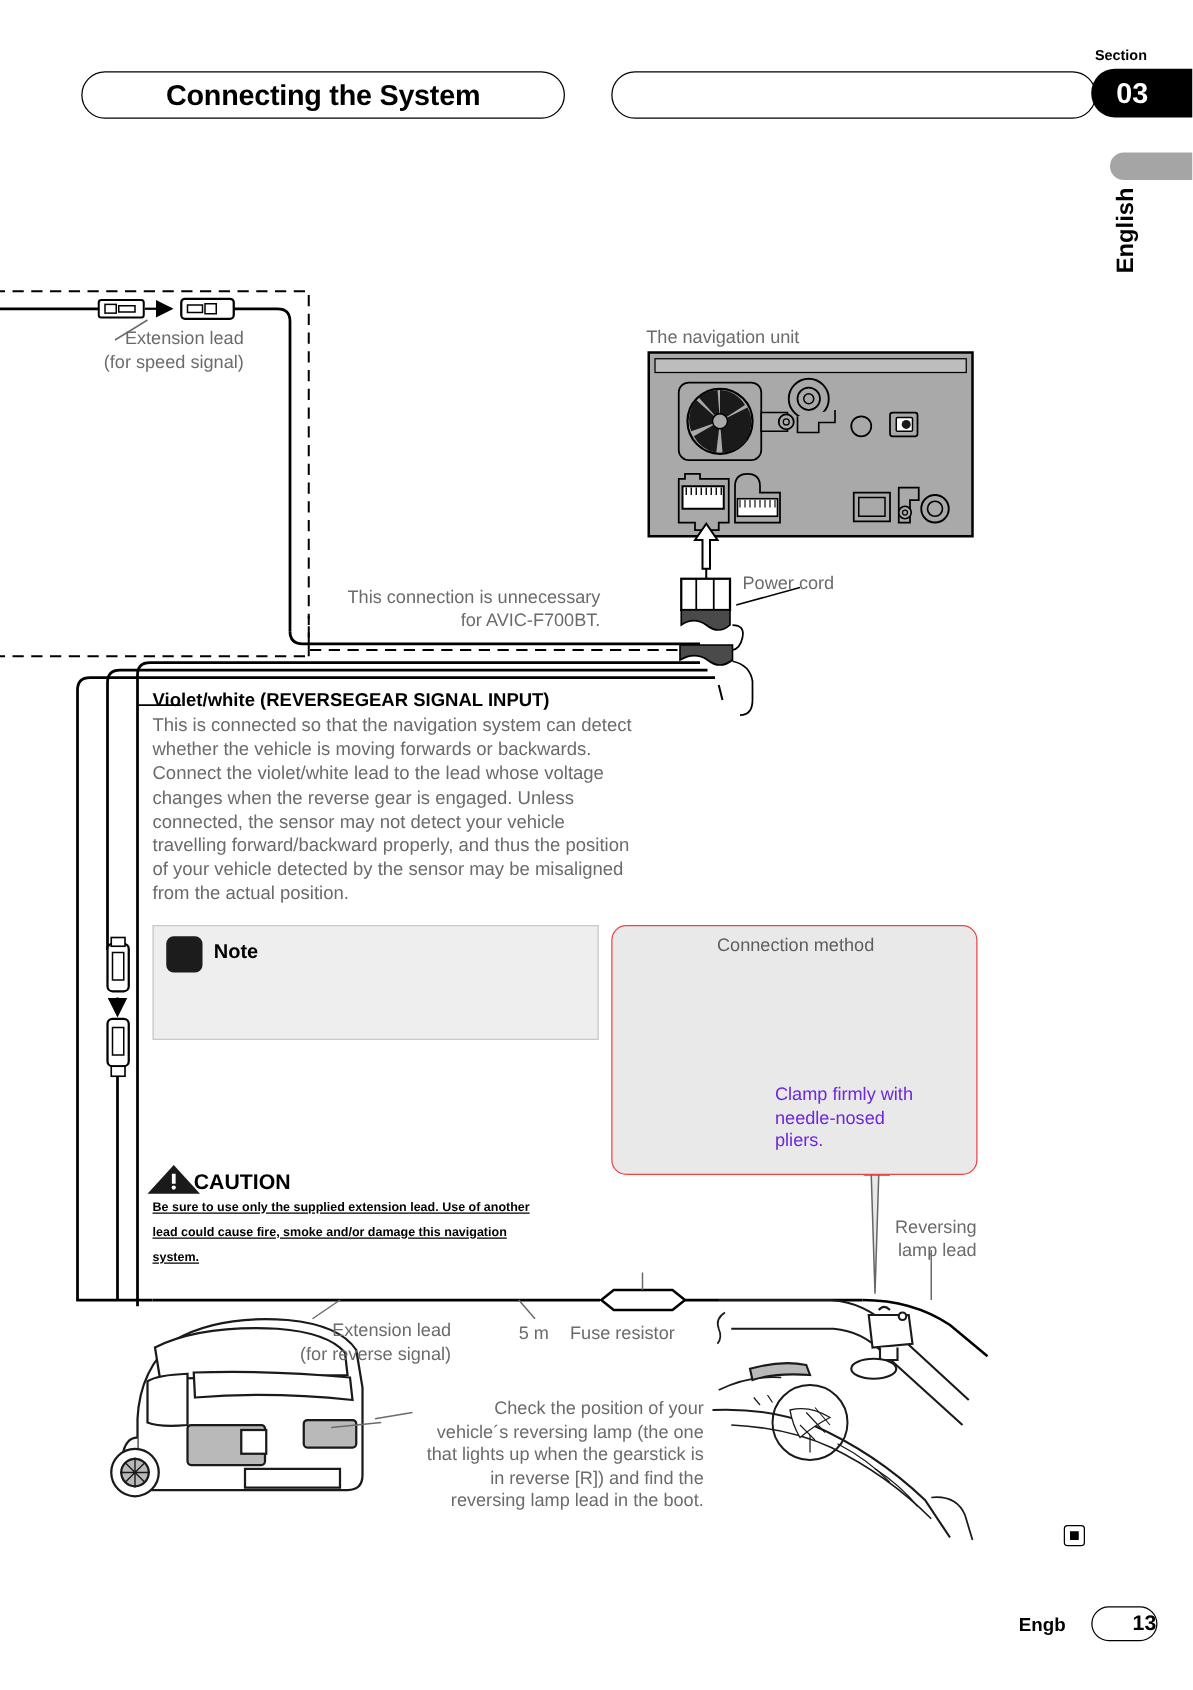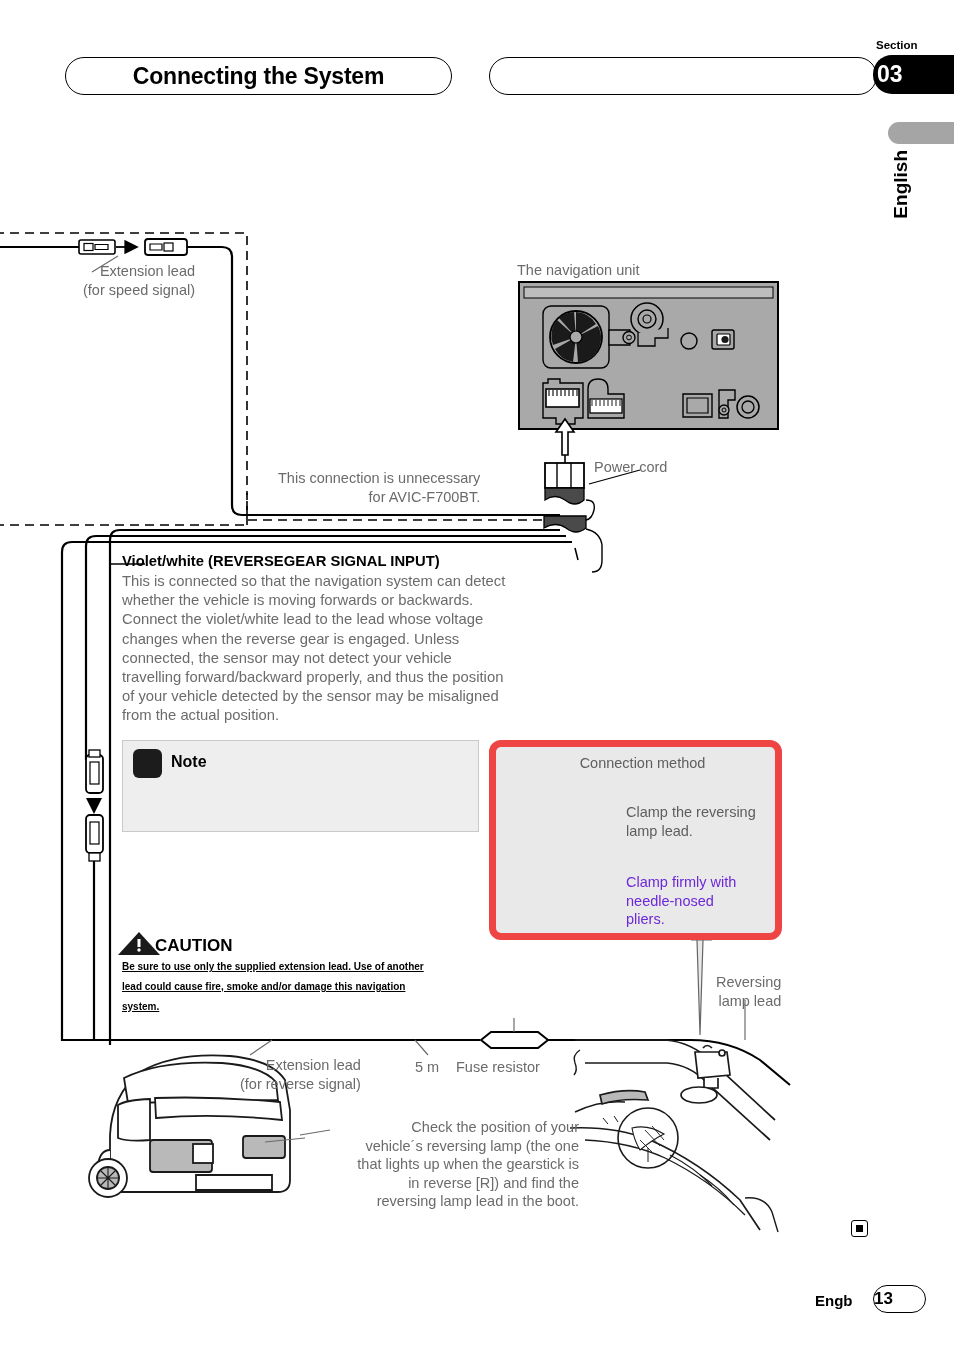--- a/index.html
+++ b/index.html
@@ -25,21 +25,21 @@
     position:absolute; left:489px; top:57px; width:388px; height:38px;
     border:1.6px solid #000; border-radius:19px; background:#fff;
   }
   .section-word {
     position:absolute; left:876px; top:39px; font-size:11.5px;
     font-weight:bold; color:#000;
   }
   .section-tab {
     position:absolute; left:873px; top:55px; width:81px; height:39px;
     background:#000; border-radius:19px 0 0 19px;
-    display:flex; align-items:center; padding-left:4px;
+    display:flex; align-items:center; padding-left:20px;
   }
   .section-tab span { color:#fff; font-size:23px; font-weight:bold; }
   .gray-bar {
     position:absolute; left:888px; top:122px; width:66px; height:22px;
     background:#a5a5a5; border-radius:11px 0 0 11px;
   }
   .lang-vert {
     position:absolute; left:886px; top:150px; width:30px; height:110px;
     display:flex; align-items:flex-start; justify-content:center;
   }
@@ -71,21 +71,21 @@
     position:absolute; left:48px; top:12px; font-size:16px; font-weight:bold; color:#000;
   }
   .note-body {
     position:absolute; left:10px; top:44px; width:340px;
     font-size:14.5px; line-height:19px; color:#6b6b6b; white-space:pre-line;
   }
 
   
   .cm-box {
     position:absolute; left:489px; top:740px; width:293px; height:200px;
-    background:#e9e9e9; border:7px solid #ef4444; border-radius:12px;
+    background:#e9e9e9; border:1px solid #ef4444; border-radius:12px;
   }
   .cm-title {
     position:absolute; left:0; top:8px; width:293px; text-align:center;
     font-size:14.5px; color:#5e5e5e;
   }
   .cm-txt1 { position:absolute; left:130px; top:56px; width:160px; font-size:14.5px; line-height:18.5px; color:#5e5e5e; white-space:pre-line; }
   .cm-txt2 { position:absolute; left:130px; top:126px; width:160px; font-size:14.5px; line-height:18.5px; color:#6d28d9; white-space:pre-line; }
 
   
   .caution-title { position:absolute; left:155px; top:936px; font-size:17px; font-weight:bold; color:#000; }
@@ -95,21 +95,21 @@
   .eos {
     position:absolute; left:851px; top:1220px; width:17px; height:17px;
     border:1.4px solid #000; border-radius:3px;
     display:flex; align-items:center; justify-content:center;
   }
   .eos i { display:block; width:7px; height:7px; background:#000; }
   .foot-lang { position:absolute; left:815px; top:1292px; font-size:15px; font-weight:bold; color:#000; }
   .page-num {
     position:absolute; left:873px; top:1285px; width:53px; height:28px;
     border:1.6px solid #000; border-radius:14px; background:#fff;
-    display:flex; align-items:center; justify-content:flex-start;
+    display:flex; align-items:center; justify-content:flex-end;
   }
   .page-num span { font-size:17px; font-weight:bold; color:#000; }
 </style>
 </head>
 <body>
 
 <div id="page">
 
   <div class="title-pill">
     <span>Connecting the System</span>
@@ -364,43 +364,41 @@
 of your vehicle detected by the sensor may be misaligned
 from the actual position.</div>
 
   <div class="note-box">
     <div class="note-ico"></div>
     <div class="note-title">Note</div>
   </div>
 
   <div class="cm-box">
     <div class="cm-title">Connection method</div>
-    <div class="cm-txt1">Clamp the reversing
-lamp lead.</div>
     <div class="cm-txt2">Clamp firmly with
 needle-nosed
 pliers.</div>
   </div>
 
   <div class="caution-title">CAUTION</div>
   <div class="caution-body">Be sure to use only the supplied extension lead. Use of another
 lead could cause fire, smoke and/or damage this navigation
 system.</div>
 
   <div class="lbl" style="left:716px; top:973px;">Reversing
 lamp lead</div>
 
   <div class="lbl" style="left:456px; top:1013px;margin-top:45px;">Fuse resistor</div>
 
   <div class="lbl" style="left:240px; top:1056px;">Extension lead
 (for reverse signal)</div>
 
   <div class="lbl" style="left:415px; top:1058px;">5 m</div>
 
-  <div class="lbl" style="left:313px; top:1118px; width:250px;margin-left:16px;">Check the position of your
+  <div class="lbl" style="left:313px; top:1118px; width:250px;">Check the position of your
 vehicle´s reversing lamp (the one
 that lights up when the gearstick is
 in reverse [R]) and find the
 reversing lamp lead in the boot.</div>
 
   <div class="eos">
       <i></i>
     </div>
   <div class="foot-lang">Engb</div>
   <div class="page-num">

